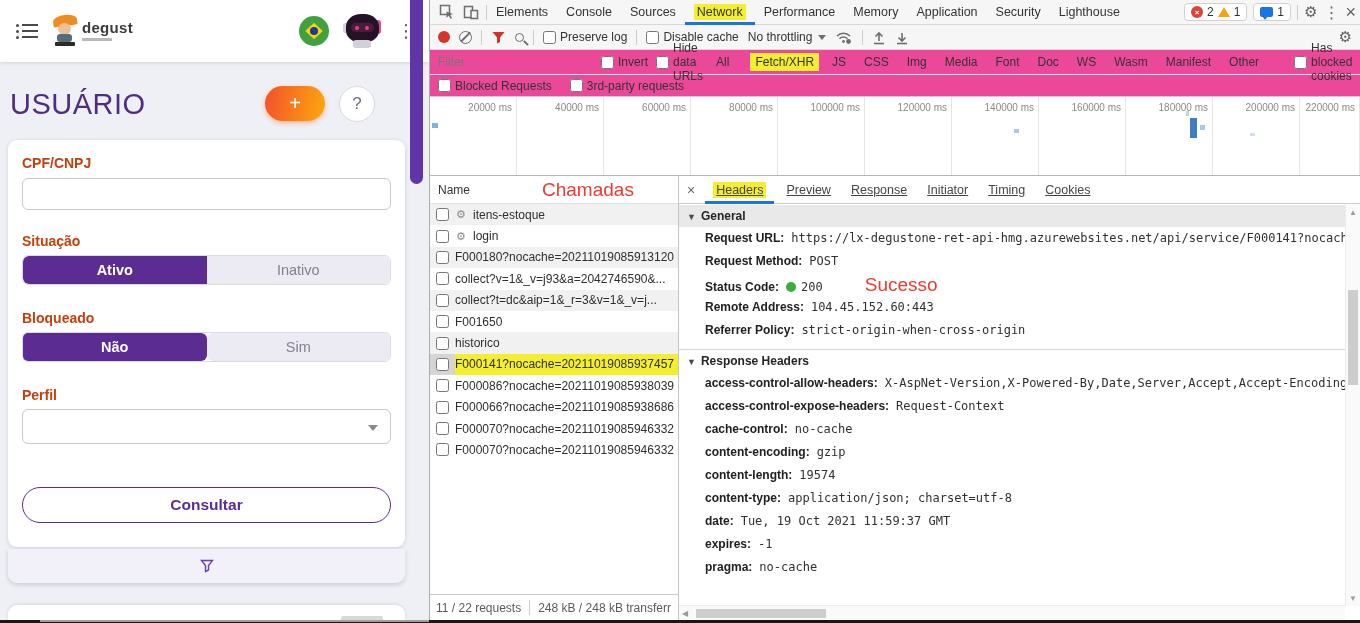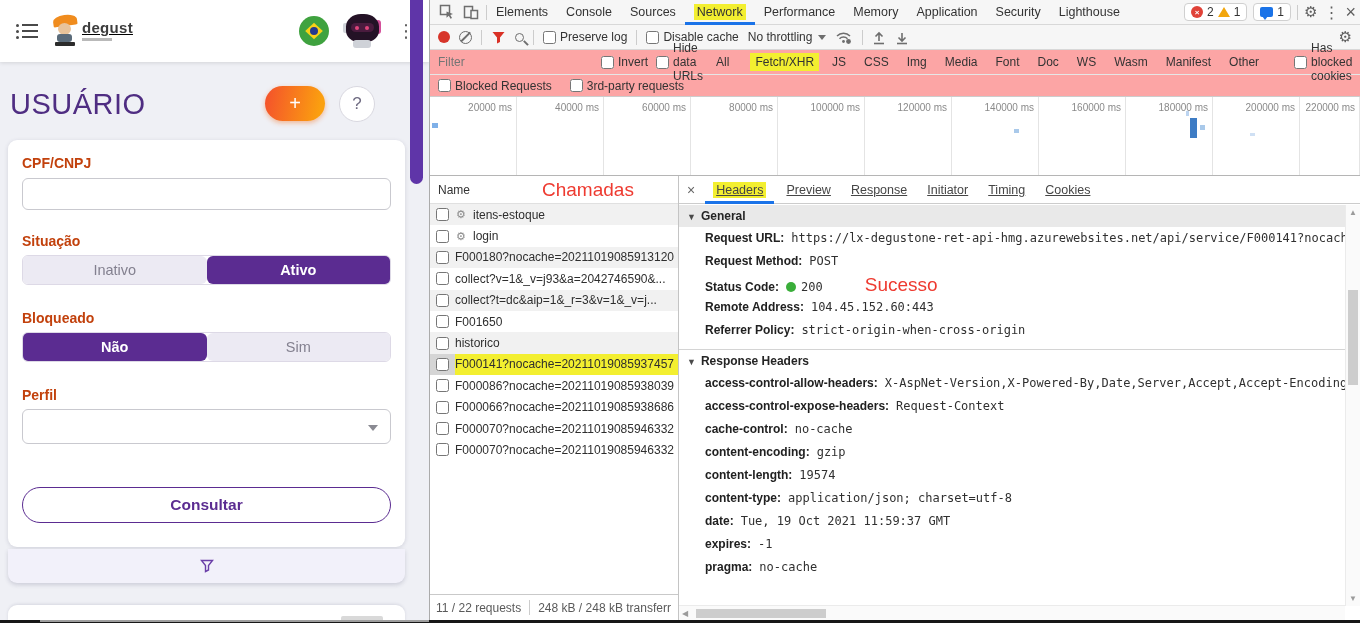--- a/index.html
+++ b/index.html
@@ -8,21 +8,21 @@
   #stage { position:relative; width:1360px; height:623px; overflow:hidden; background:#eff0f5; }
 
   
   #app { position:absolute; left:0; top:0; width:429px; height:623px; background:#eff0f5; }
   .app-header { position:absolute; left:0; top:0; width:429px; height:62px; background:#fff;
                 box-shadow:0 1px 4px rgba(0,0,0,.12); display:flex; align-items:center; }
   .hamburger { margin-left:16px; cursor:pointer; }
   .hamburger .hl { display:flex; align-items:center; margin:3px 0; }
   .hamburger .hl i { width:3px; height:3px; background:#4a4a4a; border-radius:50%; display:block; }
   .hamburger .hl b { width:16px; height:2.5px; background:#4a4a4a; display:block; margin-left:3px; }
-  .logo { display:flex; align-items:flex-start; margin-left:14px;text-decoration:underline; }
+  .logo { display:flex; align-items:flex-start; margin-left:14px; }
   .mascot { width:26px; height:32px; position:relative; }
   .mascot .head { position:absolute; left:6px; top:8px; width:13px; height:12px; background:#e8c39a; border-radius:50%; }
   .mascot .hat  { position:absolute; left:1px; top:0px;  width:24px; height:11px; background:#f08c1e; border-radius:60% 60% 10% 10%; transform:rotate(-8deg); }
   .mascot .body { position:absolute; left:5px; top:19px; width:15px; height:8px; background:#5a6b7a; border-radius:3px; }
   .mascot .band { position:absolute; left:3px; top:27px; width:20px; height:4px; background:#2b2b2b; border-radius:1px; }
   .logo-text { margin-left:4px; margin-top:6px; }
   .logo-name { font-size:15px; font-weight:bold; color:#3c3c3c; letter-spacing:.3px; line-height:14px; }
   .logo-sub { width:30px; height:3px; background:#b9b9b9; margin-top:3px; }
   .app-header-right { margin-left:auto; display:flex; align-items:center; gap:14px; margin-right:14px; }
   .flag { width:30px; height:30px; border-radius:50%; background:#3fa23f; position:relative; }
@@ -63,21 +63,21 @@
 
   .footer-strip { position:absolute; left:8px; top:549px; width:397px; height:34px; background:#f2f1fa; border-radius:0 0 9px 9px;
       box-shadow:0 2px 4px rgba(50,50,90,.18); display:flex; align-items:center; justify-content:center; }
   .card2 { position:absolute; left:8px; top:605px; width:397px; height:18px; background:#fff; border-radius:9px 9px 0 0;
       box-shadow:0 -1px 3px rgba(50,50,90,.12); }
   .card2 .grybox { position:absolute; left:333px; top:11px; width:42px; height:7px; background:#d9d9d9; border-radius:2px; }
 
   .purple-scroll { position:absolute; left:410px; top:0; width:13px; height:184px; background:#5f35a8; border-radius:0 0 7px 7px; z-index:6; cursor:pointer; }
 
   
-  #devtools { position:absolute; left:429px; top:0; width:931px; height:623px; background:#fca5a5; border-left:1px solid #ababab;
+  #devtools { position:absolute; left:429px; top:0; width:931px; height:623px; background:#ec4899; border-left:1px solid #ababab;
               font-size:12px; color:#333; }
   .vsep { width:1px; height:15px; background:#ccc; }
   .dt-tabbar { height:25px; background:#f6f6f6; border-bottom:1px solid #d8d8d8; display:flex; align-items:center; padding-left:8px; }
   .ticon { width:18px; height:18px; display:flex; align-items:center; justify-content:center; margin-right:6px; cursor:pointer; }
   .dt-tab { padding:0 9px; height:25px; display:flex; align-items:center; font-size:12.5px; color:#333; cursor:pointer; }
   .dt-tab.active { border-bottom:3px solid #1a73e8; padding-top:3px; }
   .dt-tab.active span { background:#f3ef30; padding:1px 3px; }
   .badge-group { margin-left:auto; display:flex; align-items:center; gap:6px; }
   .badge-box { display:flex; align-items:center; gap:4px; border:1px solid #d0d0d0; border-radius:4px; padding:1px 6px; height:18px; cursor:pointer; background:#fff; }
   .err-dot { width:12px; height:12px; border-radius:50%; background:#e04238; color:#fff; font-size:8px; font-weight:bold;
@@ -210,22 +210,22 @@
       <div class="page-title">USUÁRIO</div>
       <div class="btn-add">+</div>
       <div class="btn-help">?</div>
     </div>
 
     <div class="card">
       <div class="f-label" style="top:15px">CPF/CNPJ</div>
       <input class="f-input" style="top: 38px;" value="">
       <div class="f-label" style="top:93px">Situação</div>
       <div class="toggle" style="top:115px">
+        <div class="tg-seg tg-on" style="border-radius:6px 0 0 6px">Ativo</div>
         <div class="tg-seg tg-off" style="border-radius:0 6px 6px 0">Inativo</div>
-        <div class="tg-seg tg-on" style="border-radius:6px 0 0 6px">Ativo</div>
       </div>
       <div class="f-label" style="top:170px">Bloqueado</div>
       <div class="toggle" style="top:192px">
         <div class="tg-seg tg-on" style="border-radius:0 6px 6px 0">Não</div>
         <div class="tg-seg tg-off" style="border-radius:6px 0 0 6px">Sim</div>
       </div>
       <div class="f-label" style="top:247px">Perfil</div>
       <div class="f-select" style="top:269px">
         <span></span>
         <div class="sel-caret"></div>

